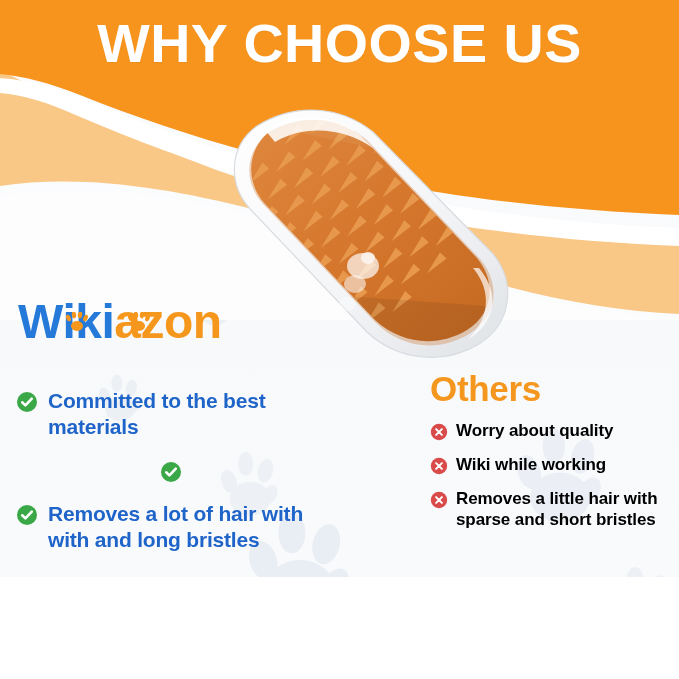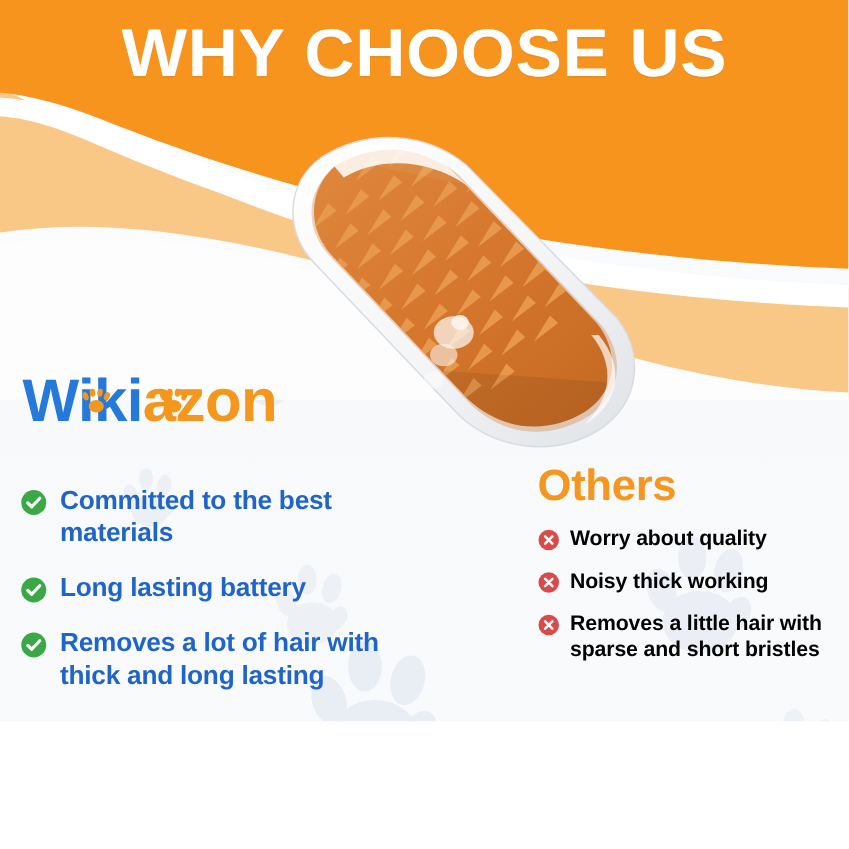--- a/index.html
+++ b/index.html
@@ -55,21 +55,21 @@
 
   .others-head{
     color:#f5971e;font-size:35px;line-height:38px;font-weight:700;
     text-align:left;margin:0 0 12px 0;letter-spacing:-0.3px;
   }
 
   .item{display:flex;align-items:flex-start;margin-bottom:14px;}
   .icon-badge{flex:0 0 auto;margin-top:3px;}
   .icon-badge svg{display:block;}
 
-  .col-left .item{margin-bottom:18px;}
+  .col-left .item{margin-bottom:18px;justify-content:center;}
   .col-left .icon-badge{width:22px;height:22px;margin-right:10px;margin-top:3px;}
   .col-left .item-text{
     color:#1f64c8;font-size:21px;line-height:26px;font-weight:700;
     letter-spacing:-0.2px;
   }
 
   .col-right .item{margin-bottom:13px;}
   .col-right .icon-badge{width:18px;height:18px;margin-right:8px;margin-top:3px;}
   .col-right .item-text{
     color:#000000;font-size:17px;line-height:21px;font-weight:700;
@@ -340,32 +340,31 @@
       <span class="item-text">Committed to the best materials</span>
     </div>
 
     <div class="item">
       <span class="icon-badge">
         <svg viewBox="0 0 22 22" xmlns="http://www.w3.org/2000/svg">
           <circle cx="11" cy="11" r="10" fill="#3ba847"></circle>
           <path d="M6.2 11.3 L9.4 14.4 L15.8 7.6" fill="none" stroke="#ffffff" stroke-width="2.6" stroke-linecap="round" stroke-linejoin="round"></path>
         </svg>
       </span>
-      <span class="item-text">Long lasting battery</span>
     </div>
 
 
     <div class="item">
       <span class="icon-badge">
         <svg viewBox="0 0 22 22" xmlns="http://www.w3.org/2000/svg">
           <circle cx="11" cy="11" r="10" fill="#3ba847"></circle>
           <path d="M6.2 11.3 L9.4 14.4 L15.8 7.6" fill="none" stroke="#ffffff" stroke-width="2.6" stroke-linecap="round" stroke-linejoin="round"></path>
         </svg>
       </span>
-      <span class="item-text">Removes a lot of hair with thick and long lasting</span>
+      <span class="item-text">Removes a lot of hair with with and long bristles</span>
     </div>
 
   </div>
 
   <div class="col-right">
 
     <div class="others-head">Others</div>
 
     <div class="item">
       <span class="icon-badge">
@@ -378,21 +377,21 @@
     </div>
 
 
     <div class="item">
       <span class="icon-badge">
         <svg viewBox="0 0 18 18" xmlns="http://www.w3.org/2000/svg">
           <circle cx="9" cy="9" r="8.2" fill="#d94b4b"></circle>
           <path d="M6.1 6.1 L11.9 11.9 M11.9 6.1 L6.1 11.9" stroke="#ffffff" stroke-width="2" stroke-linecap="round"></path>
         </svg>
       </span>
-      <span class="item-text">Noisy thick working</span>
+      <span class="item-text">Wiki while working</span>
     </div>
 
     <div class="item">
       <span class="icon-badge">
         <svg viewBox="0 0 18 18" xmlns="http://www.w3.org/2000/svg">
           <circle cx="9" cy="9" r="8.2" fill="#d94b4b"></circle>
           <path d="M6.1 6.1 L11.9 11.9 M11.9 6.1 L6.1 11.9" stroke="#ffffff" stroke-width="2" stroke-linecap="round"></path>
         </svg>
       </span>
       <span class="item-text">Removes a little hair with sparse and short bristles</span>

